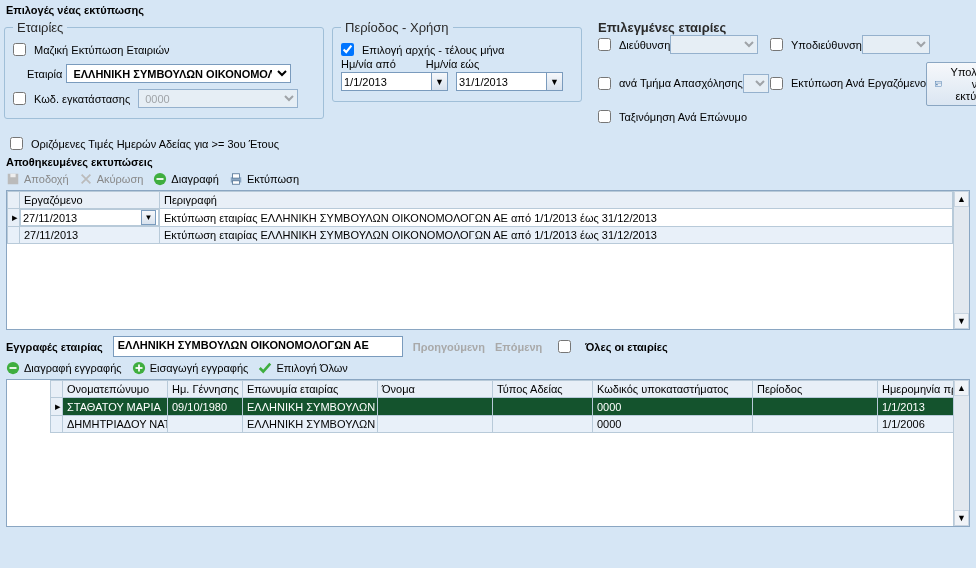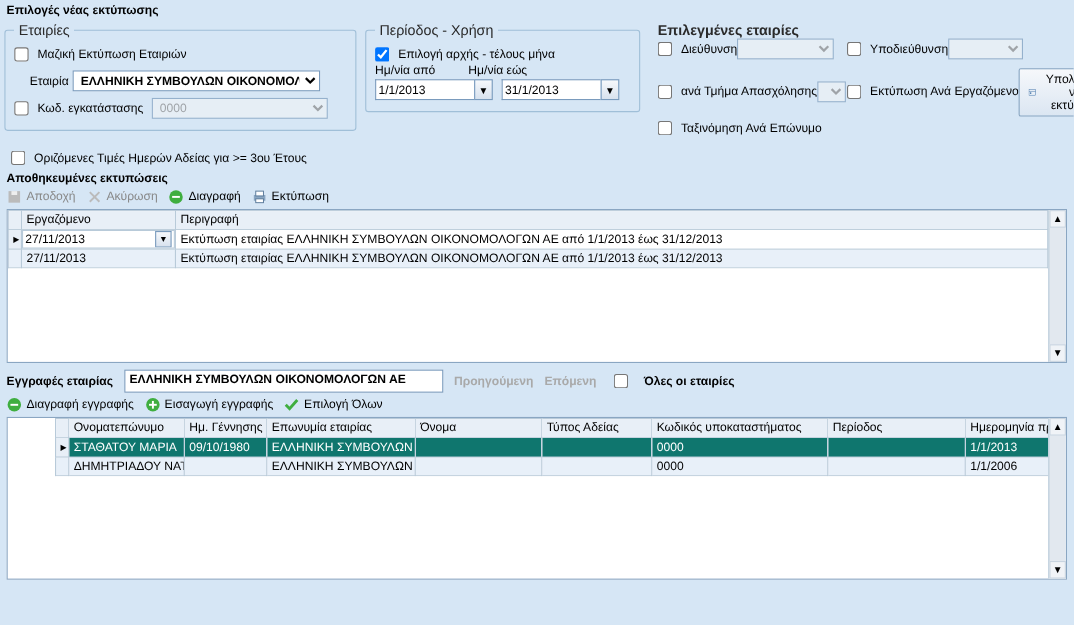--- a/index.html
+++ b/index.html
@@ -48,21 +48,21 @@
 .toolbar { display:flex; gap:10px; margin:4px 6px; }
 .toolbar .tb-item { display:flex; align-items:center; gap:4px; font-size:11px; cursor:pointer; }
 .toolbar .disabled { color:#888; cursor:default; }
 .ico { width:14px; height:14px; display:inline-block; }
 .grid-wrap { position:relative; margin:0 6px; border:1px solid #8aa6c2; background:#fff; }
 .grid-scroll { overflow:hidden; }
 table { border-collapse:collapse; width:100%; table-layout:fixed; }
 th, td { border:1px solid #b8cad9; padding:2px 4px; font-size:11px; text-align:left; white-space:nowrap; overflow:hidden; }
 th { background:#e8eff7; font-weight:normal; position:relative; }
 .rowhdr { width:12px; background:#e8eff7; }
-tr.sel td { background:#0f766e; color:#fff; }
+tr.sel td { background:#14532d; color:#fff; }
 tr.sel td.date-edit { background:#fff; color:#000; }
 .date-edit { display:flex; align-items:center; justify-content:space-between; padding:0 2px; }
 .date-edit .dropbtn { width:15px; height:15px; border:1px solid #7a9bbd; background:linear-gradient(#f6f8fb,#d8e2ee); display:flex; align-items:center; justify-content:center; font-size:8px; }
 tr.alt td { background:#e8f0f9; }
 .vscroll { position:absolute; right:0; top:0; bottom:0; width:16px; background:#e2e8ef; border-left:1px solid #b8cad9; }
 .vscroll .up, .vscroll .down { height:16px; display:flex; align-items:center; justify-content:center; font-size:9px; background:#f0f3f7; border:1px solid #c8d4e0; }
 .vscroll .down { position:absolute; bottom:0; left:0; right:0; }
 .records-bar { display:flex; align-items:center; gap:10px; margin:6px 6px 2px 6px; }
 .disabled-link { color:#a9a9a9; font-weight:bold; }
 .big-field { border:1px solid #7a9bbd; background:#fff; font-weight:bold; height:21px; padding:2px 4px; width:290px; }

